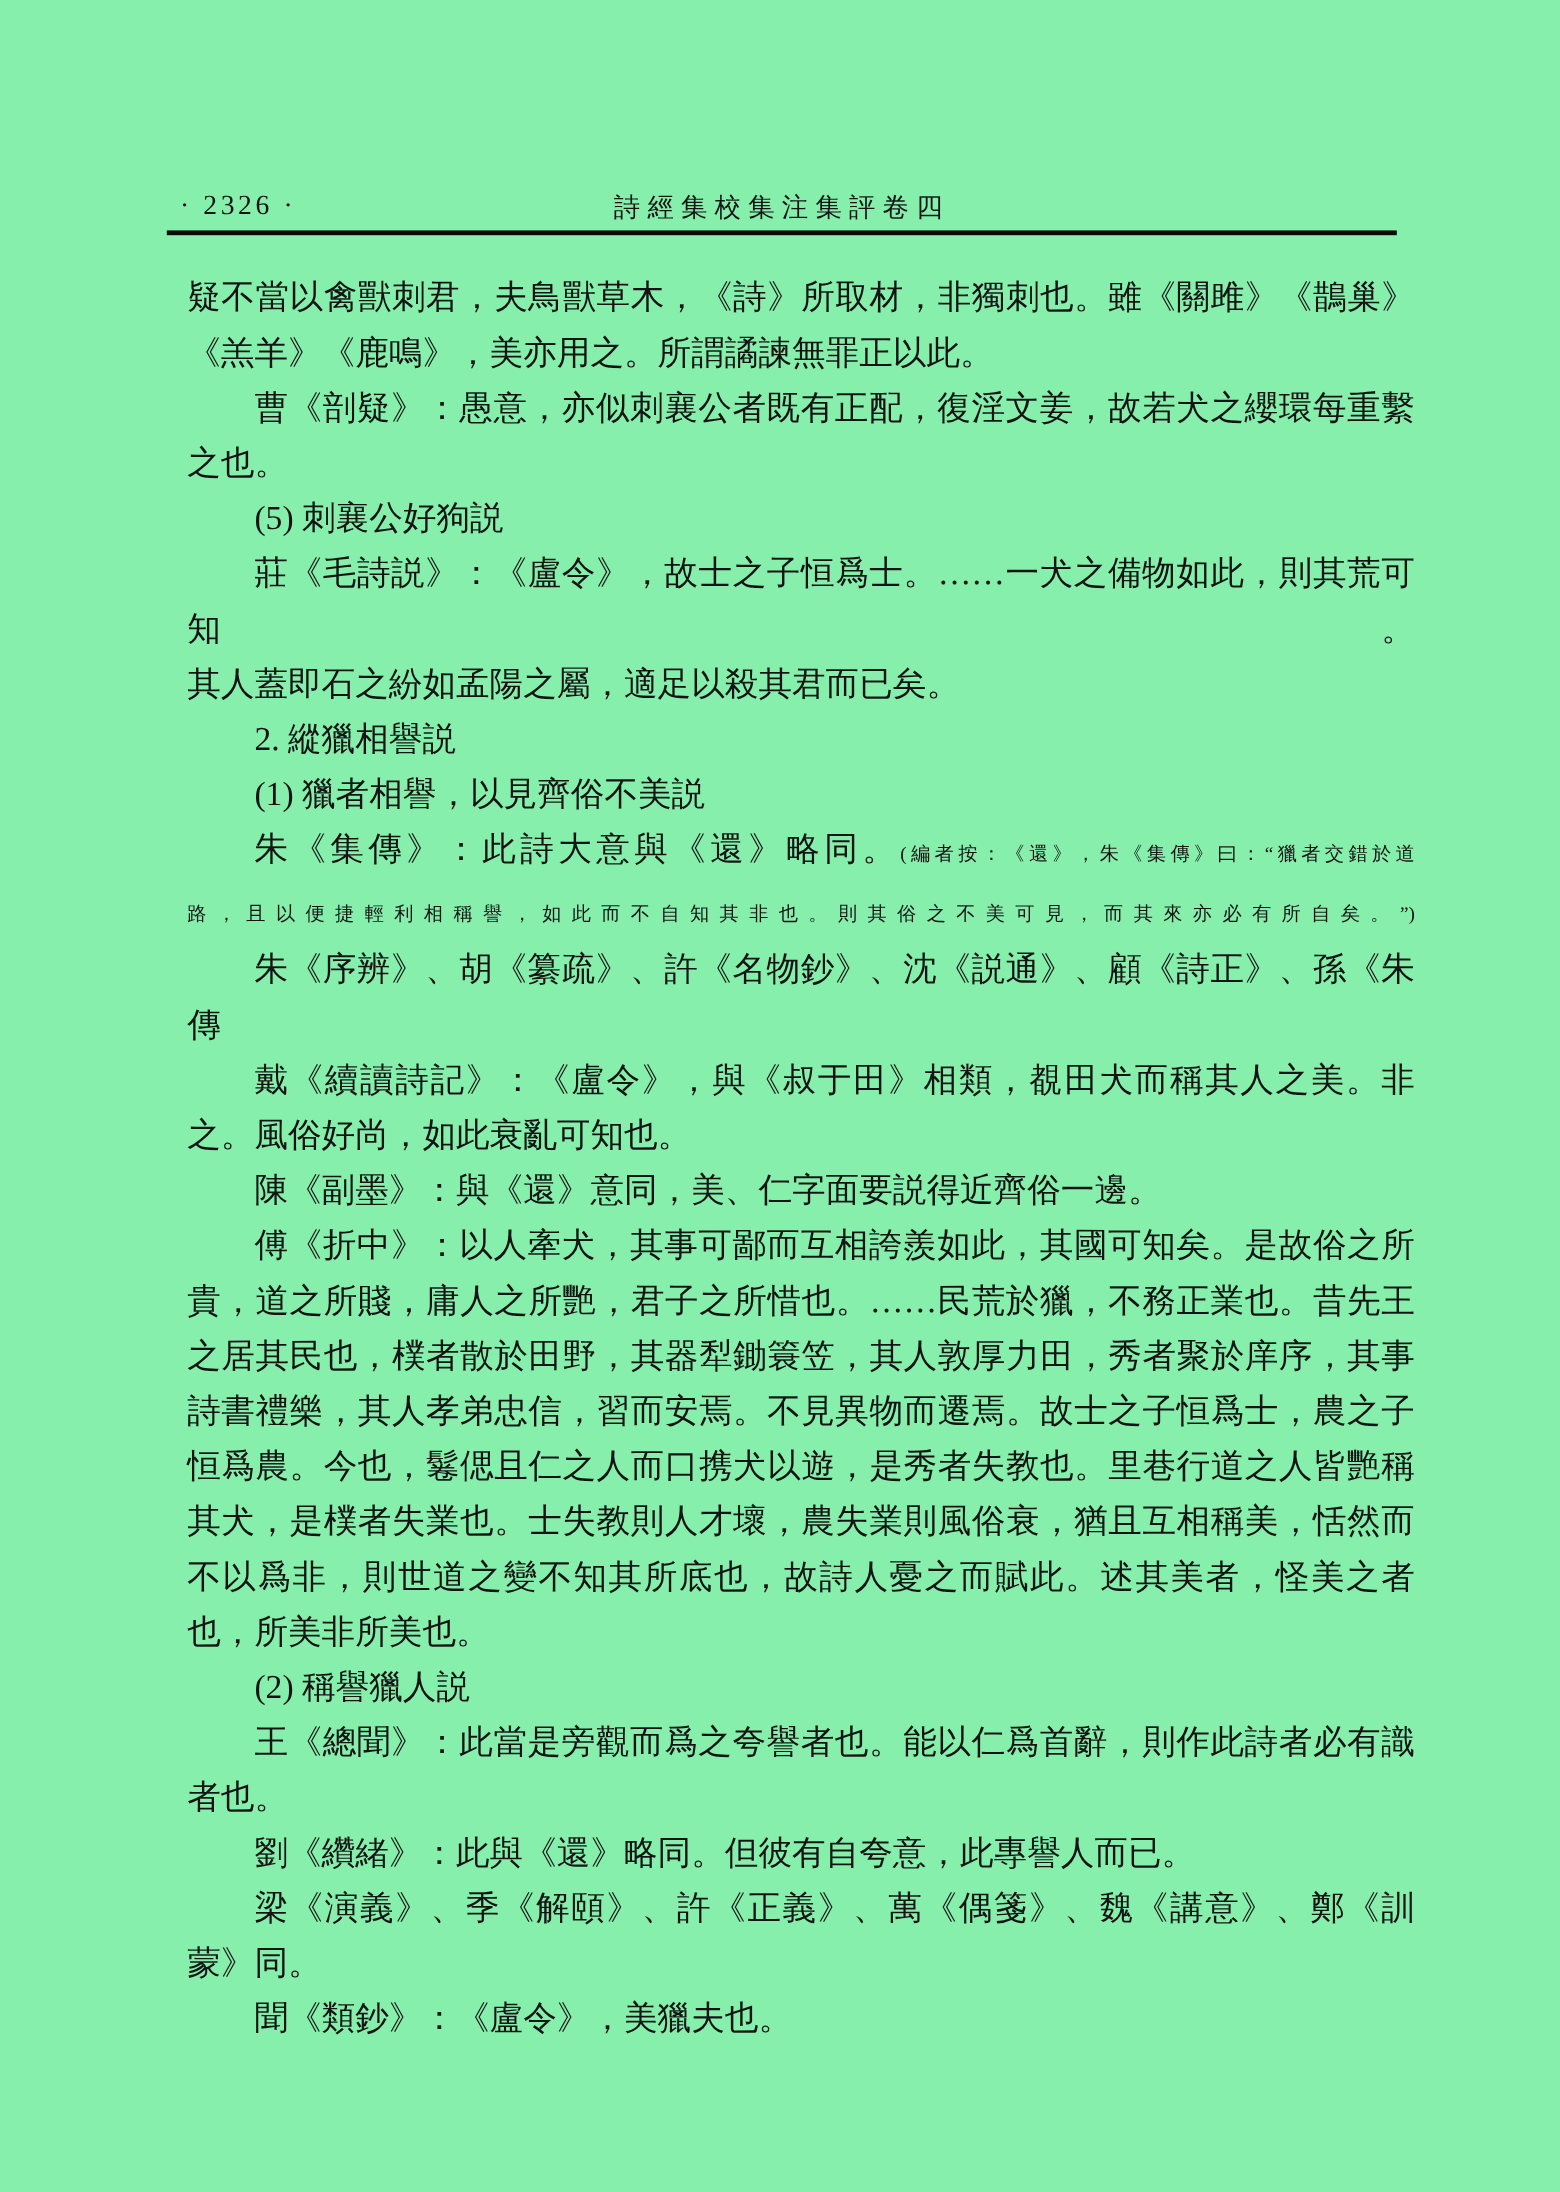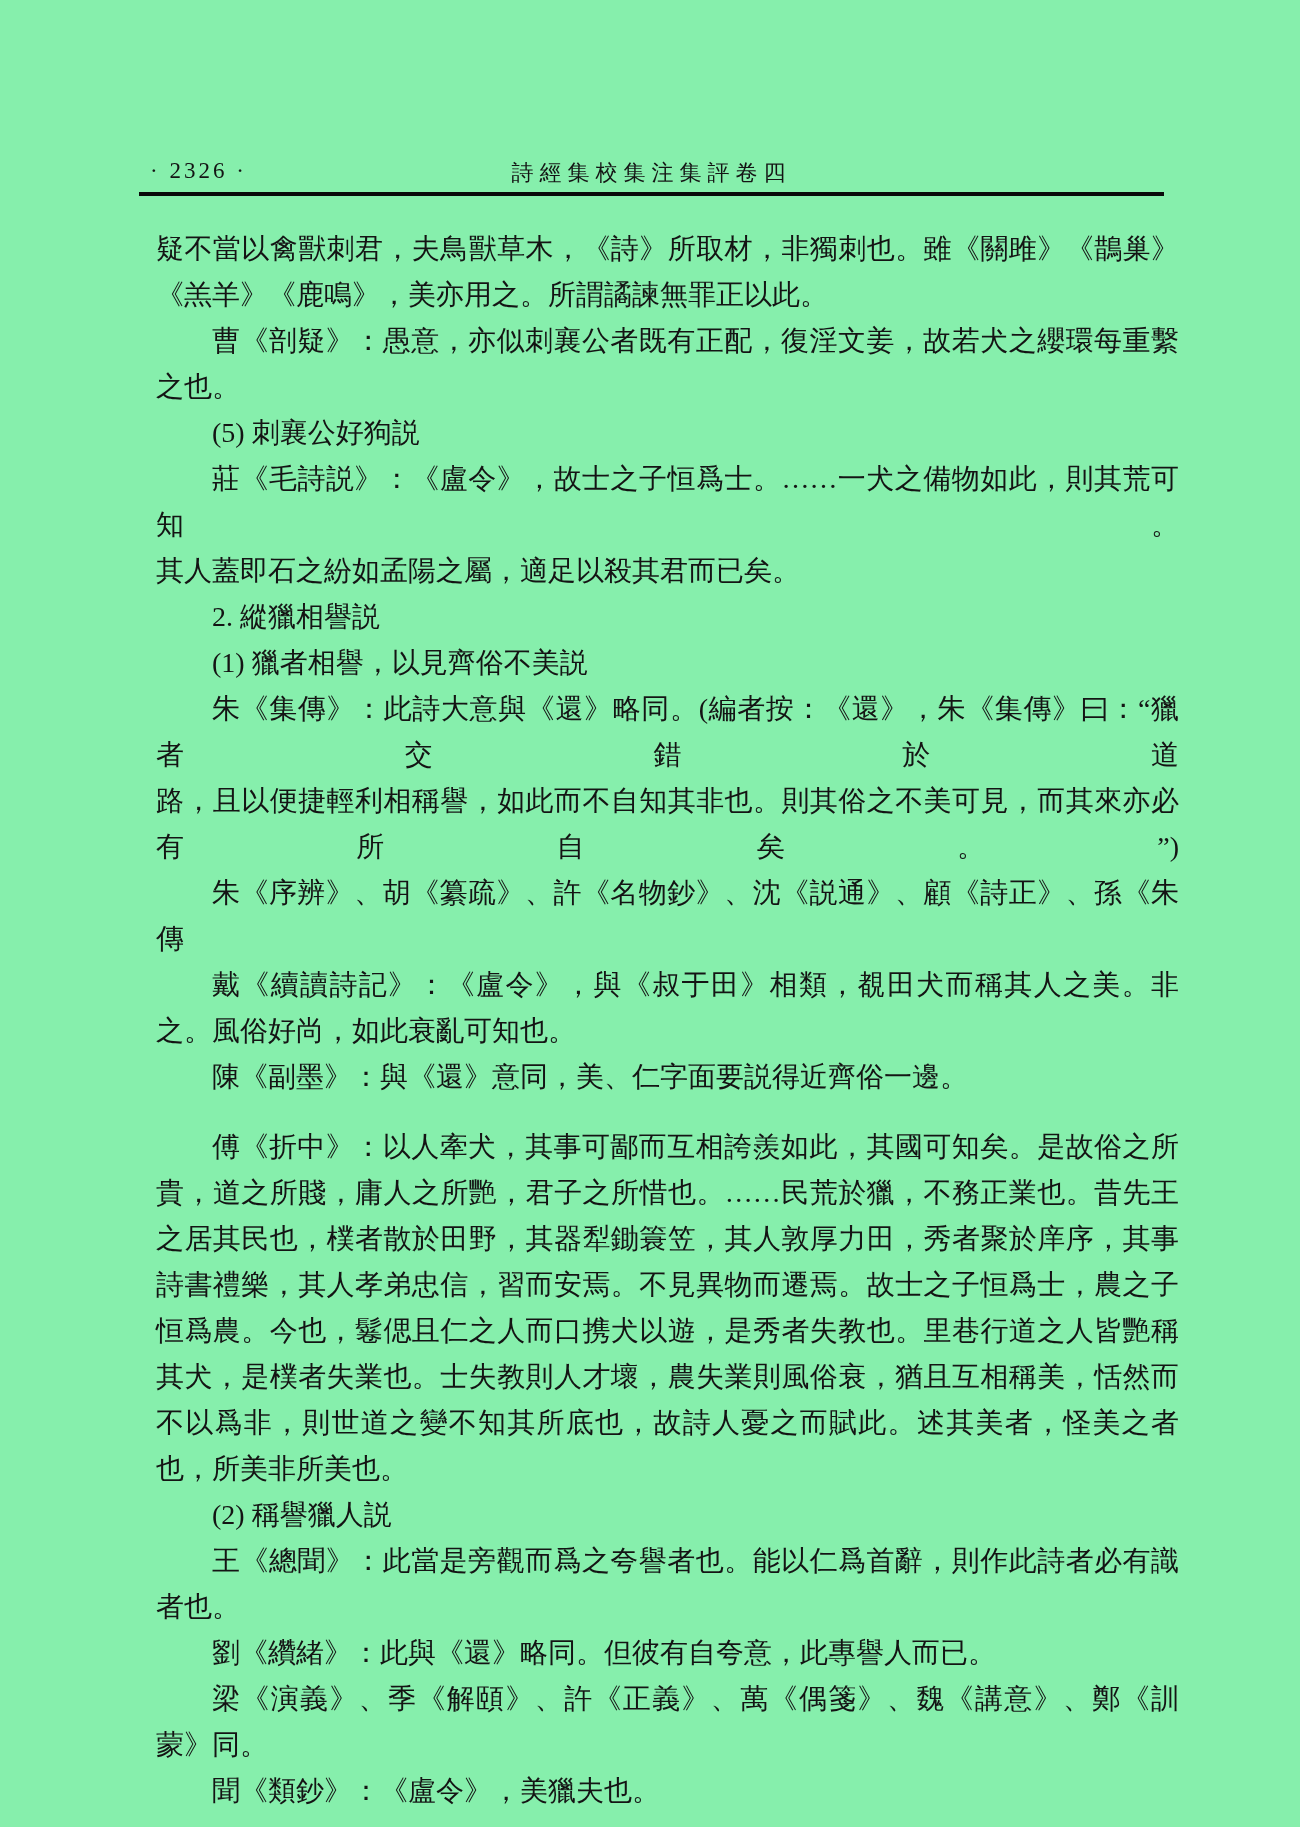--- a/index.html
+++ b/index.html
@@ -40,21 +40,21 @@
     top: 226px; left: 156px; width: 1023px;
     font-size: 28px; line-height: 46px;
     text-align: left;
   }
   .line { min-height: 46px; }
   .line.fill {
     text-align: justify;
     text-align-last: justify;
   }
   .run-normal { font-size: 28px; }
-  .run-small  { font-size: 28px; }
+  .run-small  { font-size: 16px; }
 </style>
 </head>
 <body>
 
 <div class="page">
   <div class="header">
     <span class="pagenum">· 2326 ·</span>
     <span class="runhead">詩經集校集注集評卷四</span>
   </div>
   <div class="rule"></div>
@@ -67,21 +67,21 @@
       <div class="line fill" style="text-indent: 2em;"><span class="run-normal">莊《毛詩説》：《盧令》，故士之子恒爲士。……一犬之備物如此，則其荒可知。</span></div>
       <div class="line"><span class="run-normal">其人蓋即石之紛如孟陽之屬，適足以殺其君而已矣。</span></div>
       <div class="line" style="text-indent: 2em;"><span class="run-normal">2. 縱獵相譽説</span></div>
       <div class="line" style="text-indent: 2em; font-family: Liberation Serif, serif;"><span class="run-normal">(1) 獵者相譽，以見齊俗不美説</span></div>
       <div class="line fill" style="text-indent: 2em;"><span class="run-normal">朱《集傳》：此詩大意與《還》略同。</span><span class="run-small">(編者按：《還》，朱《集傳》曰：“獵者交錯於道</span></div>
       <div class="line fill"><span class="run-small">路，且以便捷輕利相稱譽，如此而不自知其非也。則其俗之不美可見，而其來亦必有所自矣。”)</span></div>
       <div class="line fill" style="text-indent: 2em;"><span class="run-normal">朱《序辨》、胡《纂疏》、許《名物鈔》、沈《説通》、顧《詩正》、孫《朱傳</span></div>
       <div class="line fill" style="text-indent: 2em;"><span class="run-normal">戴《續讀詩記》：《盧令》，與《叔于田》相類，覩田犬而稱其人之美。非</span></div>
       <div class="line"><span class="run-normal">之。風俗好尚，如此衰亂可知也。</span></div>
       <div class="line" style="text-indent: 2em;"><span class="run-normal">陳《副墨》：與《還》意同，美、仁字面要説得近齊俗一邊。</span></div>
-      <div class="line fill" style="text-indent: 2em; margin-top: 24px;"><span class="run-normal">傅《折中》：以人牽犬，其事可鄙而互相誇羨如此，其國可知矣。是故俗之所</span></div>
+      <div class="line fill" style="text-indent: 2em;"><span class="run-normal">傅《折中》：以人牽犬，其事可鄙而互相誇羨如此，其國可知矣。是故俗之所</span></div>
       <div class="line fill"><span class="run-normal">貴，道之所賤，庸人之所艷，君子之所惜也。……民荒於獵，不務正業也。昔先王</span></div>
       <div class="line fill"><span class="run-normal">之居其民也，樸者散於田野，其器犁鋤簑笠，其人敦厚力田，秀者聚於庠序，其事</span></div>
       <div class="line fill"><span class="run-normal">詩書禮樂，其人孝弟忠信，習而安焉。不見異物而遷焉。故士之子恒爲士，農之子</span></div>
       <div class="line fill"><span class="run-normal">恒爲農。今也，鬈偲且仁之人而口携犬以遊，是秀者失教也。里巷行道之人皆艷稱</span></div>
       <div class="line fill"><span class="run-normal">其犬，是樸者失業也。士失教則人才壞，農失業則風俗衰，猶且互相稱美，恬然而</span></div>
       <div class="line fill"><span class="run-normal">不以爲非，則世道之變不知其所底也，故詩人憂之而賦此。述其美者，怪美之者</span></div>
       <div class="line"><span class="run-normal">也，所美非所美也。</span></div>
       <div class="line" style="text-indent: 2em;"><span class="run-normal">(2) 稱譽獵人説</span></div>
       <div class="line fill" style="text-indent: 2em;"><span class="run-normal">王《總聞》：此當是旁觀而爲之夸譽者也。能以仁爲首辭，則作此詩者必有識</span></div>
       <div class="line"><span class="run-normal">者也。</span></div>

